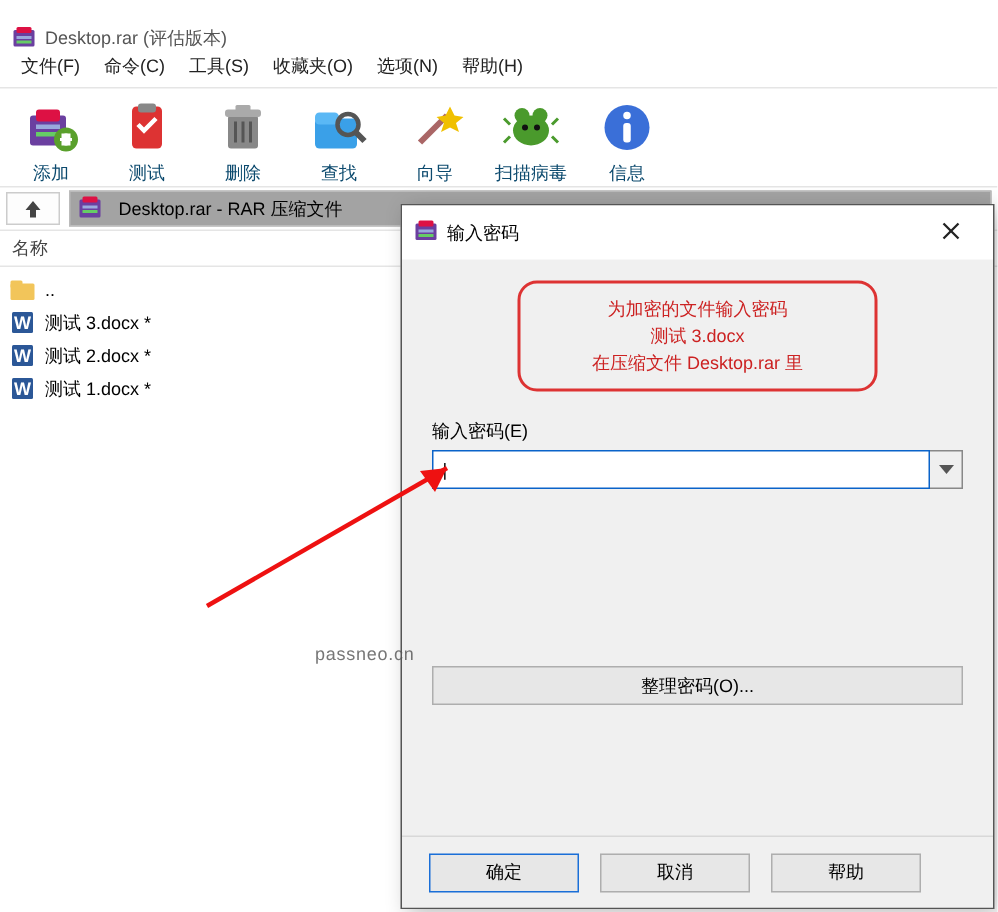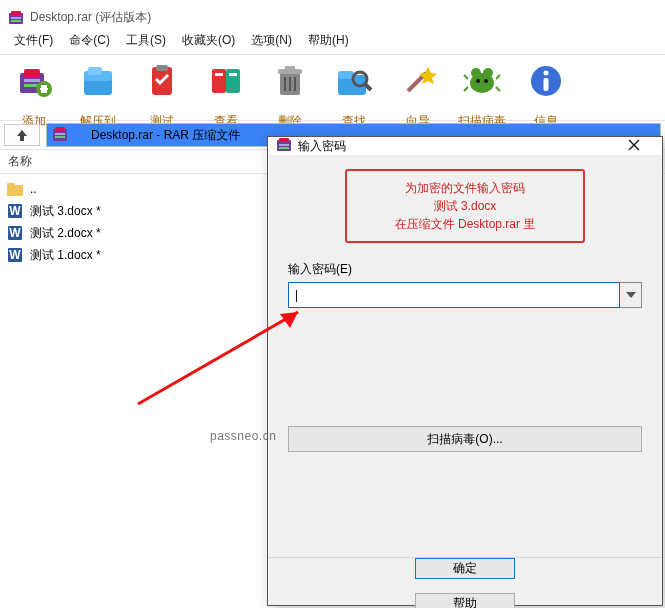--- a/index.html
+++ b/index.html
@@ -1,59 +1,59 @@
 <!DOCTYPE html>
 <html><head>
 <meta charset="utf-8">
 <style>
   * { box-sizing: border-box; font-family: "Microsoft YaHei", "Segoe UI", sans-serif; font-size: 12px; }
   body { margin: 0; width: 665px; height: 608px; background: #fff; overflow: hidden; position: relative; }
 
   
-  .titlebar { display: flex; align-items: flex-end; height: 30px; padding: 4px 8px; background: #fff; color: #555; }
+  .titlebar { display: flex; align-items: flex-start; height: 30px; padding: 17px 8px; background: #fff; color: #555; }
   .titlebar .icon { width: 16px; height: 16px; margin-right: 6px; display: flex; align-items: center; justify-content: center; }
 
   
   .menubar { display: flex; align-items: flex-start; height: 24px; padding: 0 6px; }
   .menubar span { padding: 2px 8px; cursor: default; color: #222; }
 
   
   .toolbar { display: flex; align-items: flex-start; height: 66px; border-top: 1px solid #e5e5e5; padding: 4px 2px 0 2px; }
   .tbtn { width: 64px; display: flex; flex-direction: column; align-items: center; justify-content: flex-start; cursor: default; padding-top: 2px; }
   .tbtn .ticon { width: 40px; height: 40px; display: flex; align-items: center; justify-content: center; }
-  .tbtn .tlabel { margin-top: 12px; color: #a16207; text-align: left; white-space: nowrap; }
+  .tbtn .tlabel { margin-top: 2px; color: #0c4a6e; text-align: left; white-space: nowrap; }
 
   
   .addrrow { display: flex; align-items: center; height: 30px; border-top: 1px solid #e5e5e5; border-bottom: 1px solid #e5e5e5; padding: 0 4px; gap: 6px; }
   .upbtn { width: 36px; height: 22px; border: 1px solid #ccc; display: flex; align-items: center; justify-content: center; background: #fdfdfd; }
-  .addrbox { flex: 1; height: 24px; border: 1px solid #bbb; display: flex; align-items: center; padding: 0 4px; gap: 22px; background: #3b82f6; }
+  .addrbox { flex: 1; height: 24px; border: 1px solid #bbb; display: flex; align-items: center; padding: 0 4px; gap: 10px; background: #a3a3a3; }
 
   
   .listhdr { display: flex; align-items: center; height: 24px; border-bottom: 1px solid #e5e5e5; padding: 0 8px; color: #444; }
   
   .filelist { padding: 4px 0; }
   .frow { display: flex; align-items: center; height: 22px; padding: 0 6px; gap: 6px; }
   .frow .ficon { width: 18px; height: 18px; display: flex; align-items: center; justify-content: center; }
 
   
   .dialog { position: absolute; left: 267px; top: 136px; width: 396px; height: 470px; border: 1px solid #555; background: #f0f0f0; box-shadow: 4px 4px 14px rgba(0,0,0,0.25); display: flex; flex-direction: column; }
-  .dtitle { height: 18px; background: #fff; display: flex; align-items: center; padding: 0 8px; }
+  .dtitle { height: 36px; background: #fff; display: flex; align-items: center; padding: 0 8px; }
   .dtitle .spacer { flex: 1; }
   .dtitle .close { width: 40px; text-align: center; font-size: 14px; }
   .dbody { flex: 1; padding: 14px 20px; position: relative; }
-  .rbox { border: 2px solid #d33; border-radius: 3px; margin: 0 auto 18px auto; width: 240px; padding: 8px 6px; text-align: center; color: #c22; line-height: 1.5; }
+  .rbox { border: 2px solid #d33; border-radius: 13px; margin: 0 auto 18px auto; width: 240px; padding: 8px 6px; text-align: center; color: #c22; line-height: 1.5; }
   .lbl { color: #000000; margin-bottom: 4px; display: block; }
   .pwwrap { display: flex; }
   .pwinput { flex: 1; height: 26px; border: 1px solid #0a63c9; background: #fff; padding: 0 6px; outline: none; }
   .pwdd { width: 22px; height: 26px; border: 1px solid #888; border-left: none; background: #efefef; display: flex; align-items: center; justify-content: center; }
   .chk { display: flex; align-items: center; gap: 6px; margin-top: 18px; }
   .chk input { width: 14px; height: 14px; accent-color: #222; }
   .gray { color: #8a8a8a; }
   .orgbtn { width: 100%; height: 26px; border: 1px solid #aeaeae; background: #e7e7e7; margin-top: 8px; }
-  .dfooter { height: 48px; border-top: 1px solid #d8d8d8; display: flex; align-items: center; justify-content: flex-start; gap: 14px; padding: 0 18px; background: #f0f0f0; flex-direction: column; }
+  .dfooter { height: 48px; border-top: 1px solid #d8d8d8; display: flex; align-items: center; justify-content: flex-start; gap: 14px; padding: 0 18px; background: #f0f0f0; }
   .dlgbtn { width: 100px; height: 26px; border: 1px solid #aeaeae; background: #e7e7e7; }
   .dlgbtn.primary { border: 1px solid #1a6fd8; background: #e7e7e7; }
 
   
   .arrow { position: absolute; left: 128px; top: 294px; pointer-events: none; }
 
   
   .wm { position: absolute; left: 210px; top: 429px; color: #555; letter-spacing: 0.5px; opacity: 0.8; }
 
   
@@ -95,47 +95,26 @@
           <rect x="27" y="24" width="6" height="8" fill="#fff" transform="rotate(0)"></rect>
           <rect x="26" y="27" width="8" height="2" fill="#fff"></rect>
           <rect x="29" y="24" width="2" height="8" fill="#fff"></rect>
         </svg>
       </div>
     <div class="tlabel">添加</div>
   </div>
   <div class="tbtn">
     <div class="ticon">
         <svg width="40" height="40">
-          <rect x="6" y="16" width="28" height="18" rx="3" fill="#3aa0e8"></rect>
-          <rect x="6" y="10" width="28" height="10" rx="3" fill="#5ab8f5"></rect>
-          <rect x="10" y="6" width="14" height="8" rx="2" fill="#7cc8ff"></rect>
-        </svg>
-      </div>
-    <div class="tlabel">解压到</div>
-  </div>
-  <div class="tbtn">
-    <div class="ticon">
-        <svg width="40" height="40">
           <rect x="10" y="6" width="20" height="28" rx="3" fill="#d33"></rect>
           <rect x="14" y="4" width="12" height="6" rx="2" fill="#888"></rect>
           <path d="M14 18 l4 4 l8 -8" stroke="#fff" stroke-width="3" fill="none"></path>
         </svg>
       </div>
     <div class="tlabel">测试</div>
-  </div>
-  <div class="tbtn">
-    <div class="ticon">
-        <svg width="40" height="40">
-          <rect x="6" y="8" width="14" height="24" rx="2" fill="#d33"></rect>
-          <rect x="20" y="8" width="14" height="24" rx="2" fill="#2a8"></rect>
-          <rect x="9" y="12" width="8" height="3" fill="#fff"></rect>
-          <rect x="23" y="12" width="8" height="3" fill="#fff"></rect>
-        </svg>
-      </div>
-    <div class="tlabel">查看</div>
   </div>
   <div class="tbtn">
     <div class="ticon">
         <svg width="40" height="40">
           <rect x="10" y="12" width="20" height="22" rx="2" fill="#888"></rect>
           <rect x="8" y="8" width="24" height="5" rx="2" fill="#aaa"></rect>
           <rect x="15" y="5" width="10" height="4" rx="1" fill="#aaa"></rect>
           <rect x="14" y="16" width="2" height="14" fill="#555"></rect>
           <rect x="19" y="16" width="2" height="14" fill="#555"></rect>
           <rect x="24" y="16" width="2" height="14" fill="#555"></rect>
@@ -287,27 +266,27 @@
       </div>
     </div>
 
     <div style="height:60px;"></div>
 
 
     <div style="height:50px;"></div>
 
 
     <button class="orgbtn">
-      <span>扫描病毒(O)...</span>
+      <span>整理密码(O)...</span>
     </button>
   </div>
   <div class="dfooter">
     <button class="dlgbtn primary"><span>确定</span></button>
+    <button class="dlgbtn"><span>取消</span></button>
     <button class="dlgbtn"><span>帮助</span></button>
-    <button class="dlgbtn"><span>取消</span></button>
   </div>
 </div>
 
 <svg class="arrow" width="200" height="120">
   <line x1="10" y1="110" x2="170" y2="18" stroke="#e11" stroke-width="3"></line>
   <polygon points="170,18 152,20 162,34" fill="#e11"></polygon>
 </svg>
 
 <div class="wm">passneo.cn</div>
 

